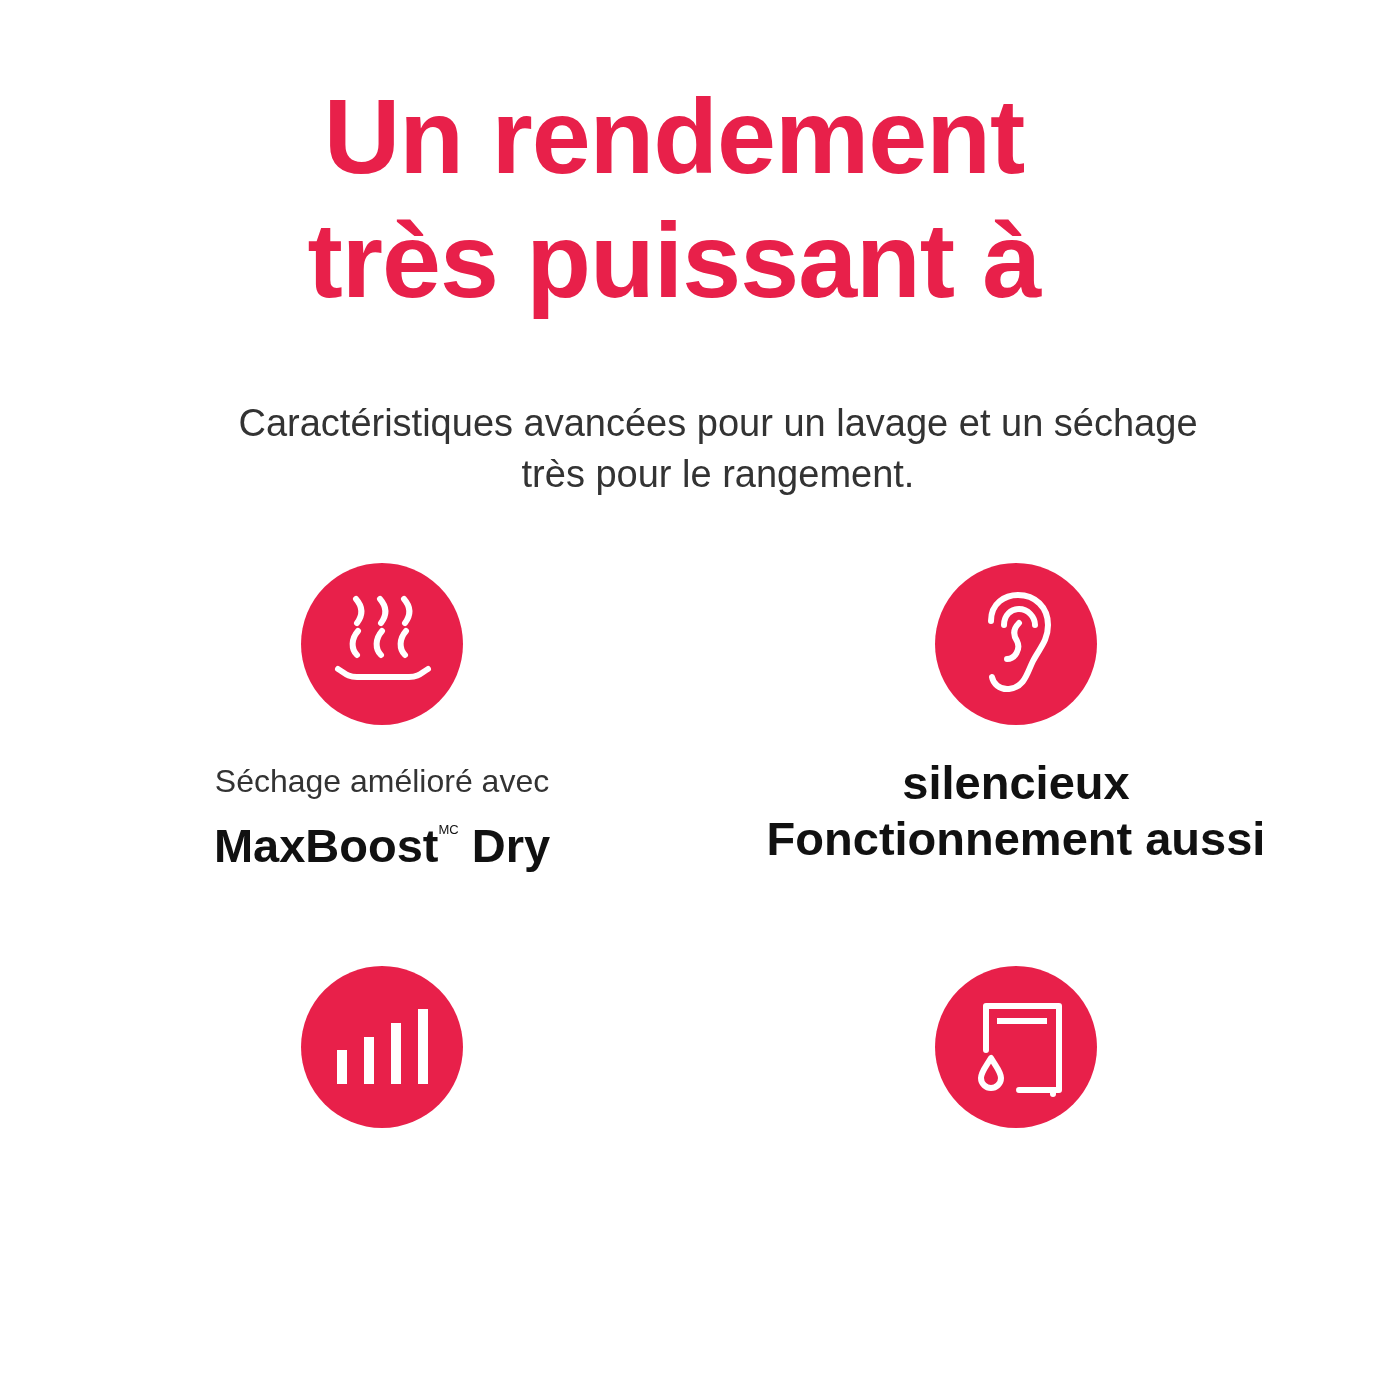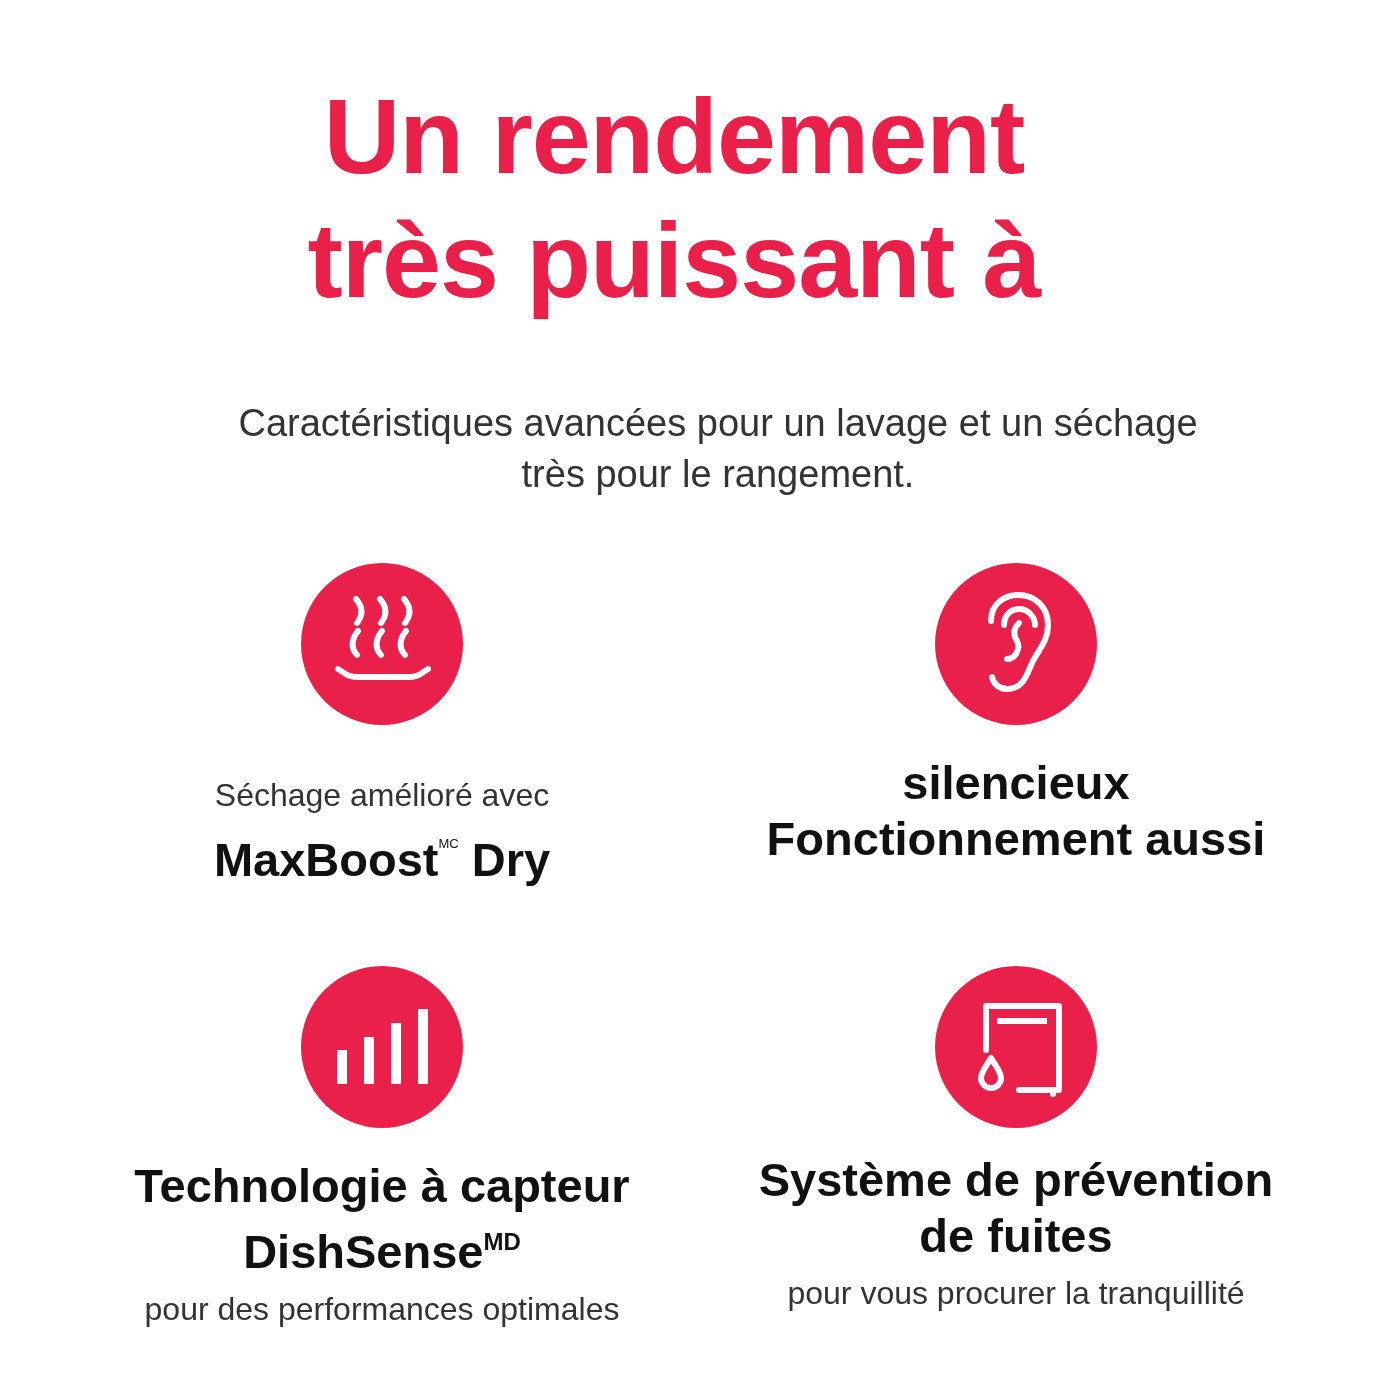--- a/index.html
+++ b/index.html
@@ -23,21 +23,21 @@
   .feature .icon svg { position: absolute; left: 0; top: 0; width: 162px; height: 162px; }
   .light { color: #333333; font-size: 32px; line-height: 42px; }
   .bold { color: #111111; font-weight: 700; font-size: 47px; line-height: 56px; }
   .sup { font-size: 13px; vertical-align: 28px; font-weight: 400; }
   .sup2 { font-size: 24px; vertical-align: 18px; font-weight: 700; }
   .f1 { left: 62px; top: 563px; }
   .f2 { left: 696px; top: 563px; }
   .f3 { left: 62px; top: 966px; }
   .f4 { left: 696px; top: 966px; }
   .text-block { margin-top: 38px; }
-  .f1 .text-block { margin-top: 49px; }
+  .f1 .text-block { margin-top: 35px; }
   .f2 .text-block { margin-top: 30px; }
   .f3 .text-block { margin-top: 30px; }
   .f4 .text-block { margin-top: 24px; }
   .sub-line { margin-top: 8px; }
 </style>
 </head>
 <body>
 
 <h1 class="headline">
   <span>Un rendement</span>
@@ -83,34 +83,24 @@
 
 <div class="feature f3">
   <div class="icon">
     <svg viewBox="0 0 162 162" fill="#ffffff">
       <rect x="36" y="84" width="10" height="34"></rect>
       <rect x="63" y="71" width="10" height="47"></rect>
       <rect x="90" y="57" width="10" height="61"></rect>
       <rect x="117" y="43" width="10" height="75"></rect>
     </svg>
   </div>
-  <div class="text-block">
-    <div class="bold">Technologie à capteur</div>
-    <div class="bold"><span>DishSense</span><span class="sup2">MD</span></div>
-    <div class="light sub-line">pour des performances optimales</div>
-  </div>
 </div>
 
 <div class="feature f4">
   <div class="icon">
     <svg viewBox="0 0 162 162" fill="none" stroke="#ffffff" stroke-width="6" stroke-linecap="round" stroke-linejoin="round">
       <path d="M51 84 L51 40 L124 40 L124 124 L84 124"></path>
       <path d="M118 124 L118 128"></path>
       <rect x="62" y="52" width="50" height="6" fill="#ffffff" stroke="none"></rect>
       <path d="M56 92 C50 102 46 106 46 112 C46 118 51 122 56 122 C61 122 66 118 66 112 C66 106 62 102 56 92 Z"></path>
     </svg>
   </div>
-  <div class="text-block">
-    <div class="bold">Système de prévention</div>
-    <div class="bold">de fuites</div>
-    <div class="light sub-line">pour vous procurer la tranquillité</div>
-  </div>
 </div>
 
 </body></html>

